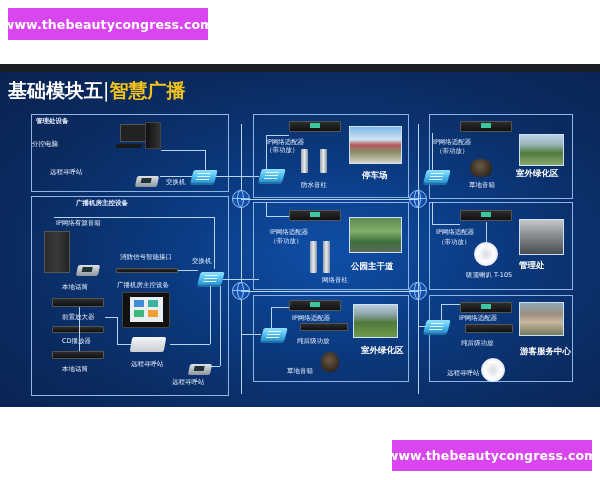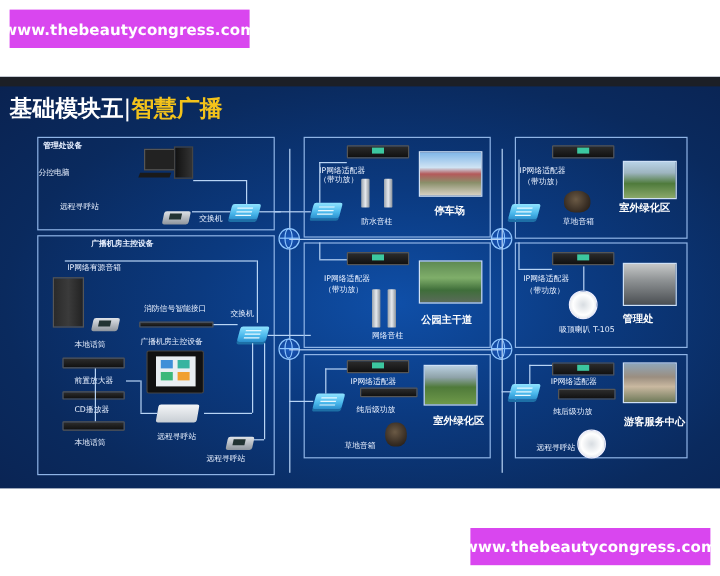--- a/index.html
+++ b/index.html
@@ -148,21 +148,21 @@
   <div class="box" style="left:253px; top:138px; width:156px; height:88px;"></div>
   <div class="rack tall" style="left:289px; top:146px; width:52px;">
       <div class="scr" style="left:20px;"></div>
     </div>
   <div class="line v" style="left:266px; top:138px; height:14px;"></div>
   <div class="line h" style="left:266px; top:152px; width:23px;"></div>
   <div class="lbl" style="left:270px; top:164px;">IP网络适配器</div>
   <div class="lbl" style="left:270px; top:173px;">（带功放）</div>
   <div class="spk-col" style="left:310px; top:177px; height:32px;"></div>
   <div class="spk-col" style="left:323px; top:177px; height:32px;"></div>
-  <div class="lbl" style="left:310px; top:212px;text-align:center;">网络音柱</div>
+  <div class="lbl" style="left:322px; top:212px;text-align:center;">网络音柱</div>
   <div class="photo" style="left:349px; top:153px; width:53px; height:36px; background:linear-gradient(180deg,#5e8a52 0%,#7fae6a 40%,#3f6e3a 70%,#5a6b5a 100%);"></div>
   <div class="place" style="left:351px; top:197px;">公园主干道</div>
 
   <div class="box" style="left:253px; top:231px; width:156px; height:87px;"></div>
   <div class="rack tall" style="left:289px; top:236px; width:52px;">
       <div class="scr" style="left:20px;"></div>
     </div>
   <div class="lbl" style="left:292px; top:250px;">IP网络适配器</div>
   <div class="rack" style="left:300px; top:259px; width:48px; height:8px;"></div>
   <div class="lbl" style="left:297px; top:273px;">纯后级功放</div>

